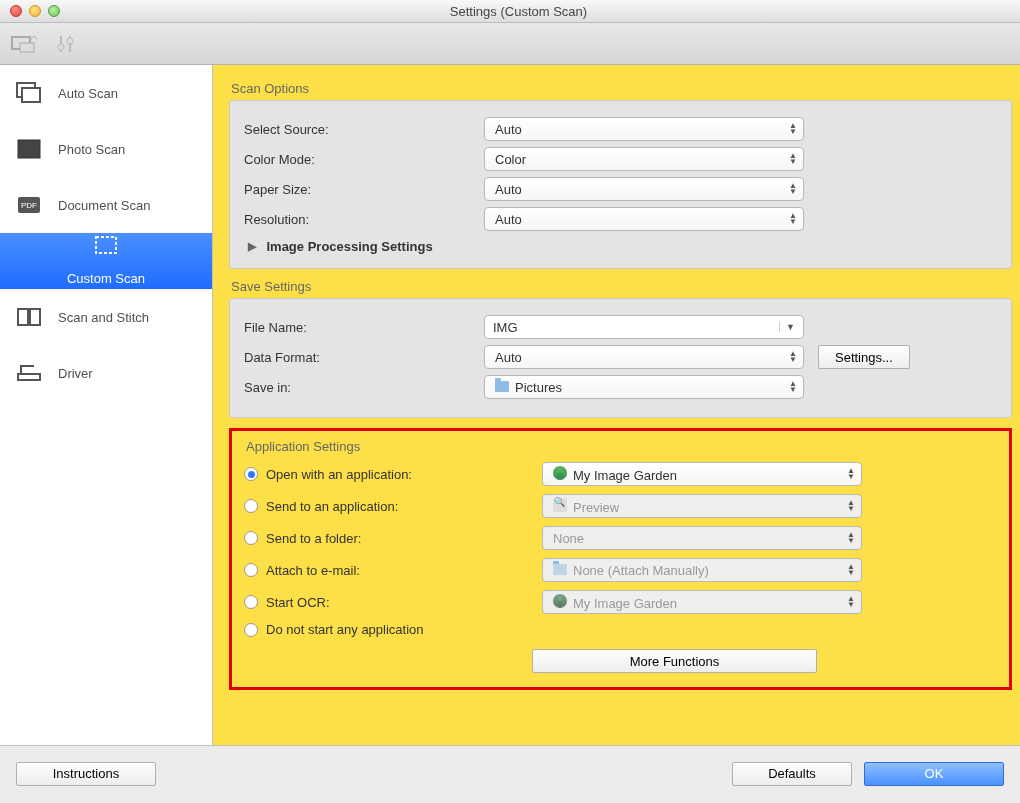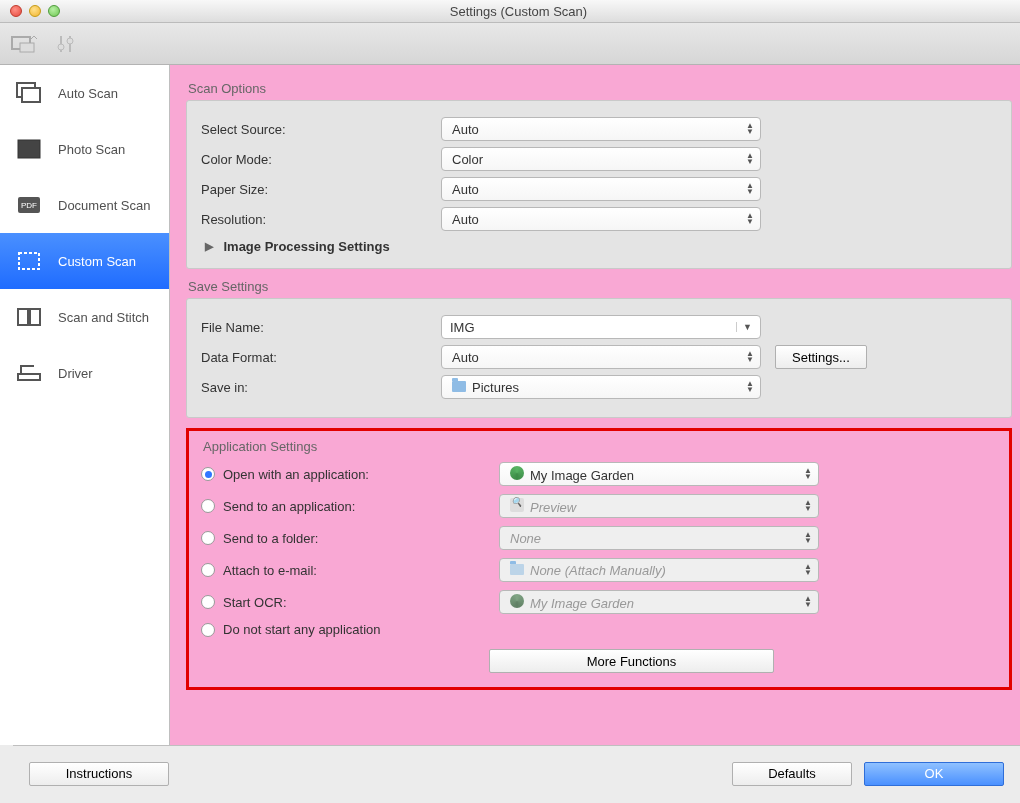--- a/index.html
+++ b/index.html
@@ -50,45 +50,46 @@
   .tool-icon {
     width: 28px; height: 24px;
     display: flex; align-items: center; justify-content: center;
     color: #999;
   }
   .body {
     display: flex;
     height: 680px;
   }
   .sidebar {
-    width: 170px;
+    width: 213px;
     background: #fff;
     border-right: 1px solid #bfbfbf;
   }
   .side-item {
     height: 56px;
     display: flex;
     align-items: center;
     padding: 0 14px;
     gap: 14px;
     color: #505050;
     font-size: 13px;
     cursor: pointer;
   }
   .side-item.selected {
     background: linear-gradient(#4a90ff,#1f6cff);
     color: #fff;
+    flex-direction: column;
   }
   .side-icon {
     width: 30px; height: 24px;
     display:flex;align-items:center;justify-content:center;
   }
   .main {
     flex: 1;
-    background: #f9a8d4;
+    background: #fde047;
     padding: 10px 8px 0 16px;
     overflow: auto;
   }
   .section-title {
     font-size: 13px;
     color: #666;
     margin: 6px 0 4px 2px;
   }
   .section-box {
     background: #e4e4e4;
@@ -118,21 +119,20 @@
     display: flex;
     align-items: center;
     justify-content: space-between;
     padding: 0 6px 0 10px;
     font-size: 13px;
     color: #333;
   }
   .select.disabled {
     background: #efefef;
     color: #999;
-    font-style: italic;
   }
   .chev {
     display:inline-flex;flex-direction:column;gap:1px;font-size:8px;color:#555;line-height:6px;
   }
   .textinput {
     flex: 1;
     max-width: 320px;
     height: 24px;
     background: #fff;
     border: 1px solid #b8b8b8;
@@ -192,21 +192,20 @@
   .folder-icon::before{content:"";position:absolute;top:-3px;left:0;width:6px;height:3px;background:#8fbce5;border-radius:1px 1px 0 0;}
   .app-icon-garden{width:14px;height:14px;border-radius:50%;background:conic-gradient(#58b464,#3c8b47,#58b464);display:inline-block;margin-right:6px;}
   .app-icon-preview{width:14px;height:14px;border-radius:2px;background:#ddd;display:inline-block;margin-right:6px;position:relative;}
   .app-icon-preview::after{content:"🔍";font-size:9px;position:absolute;left:1px;top:-1px;}
   .footer {
     height: 56px;
     border-top: 1px solid #bfbfbf;
     background: #ececec;
     display:flex;align-items:center;
     padding: 0 16px;
-    margin-left: 13px;
   }
   .footer .spacer { flex:1; }
   .more-functions-row{display:flex;justify-content:flex-start;padding-left:288px;margin:12px 0 6px;}
   .format-row .settings-btn{margin-left:14px;}
 </style>
 </head>
 <body>
 
 <div class="titlebar">
   <div class="traffic-lights">

